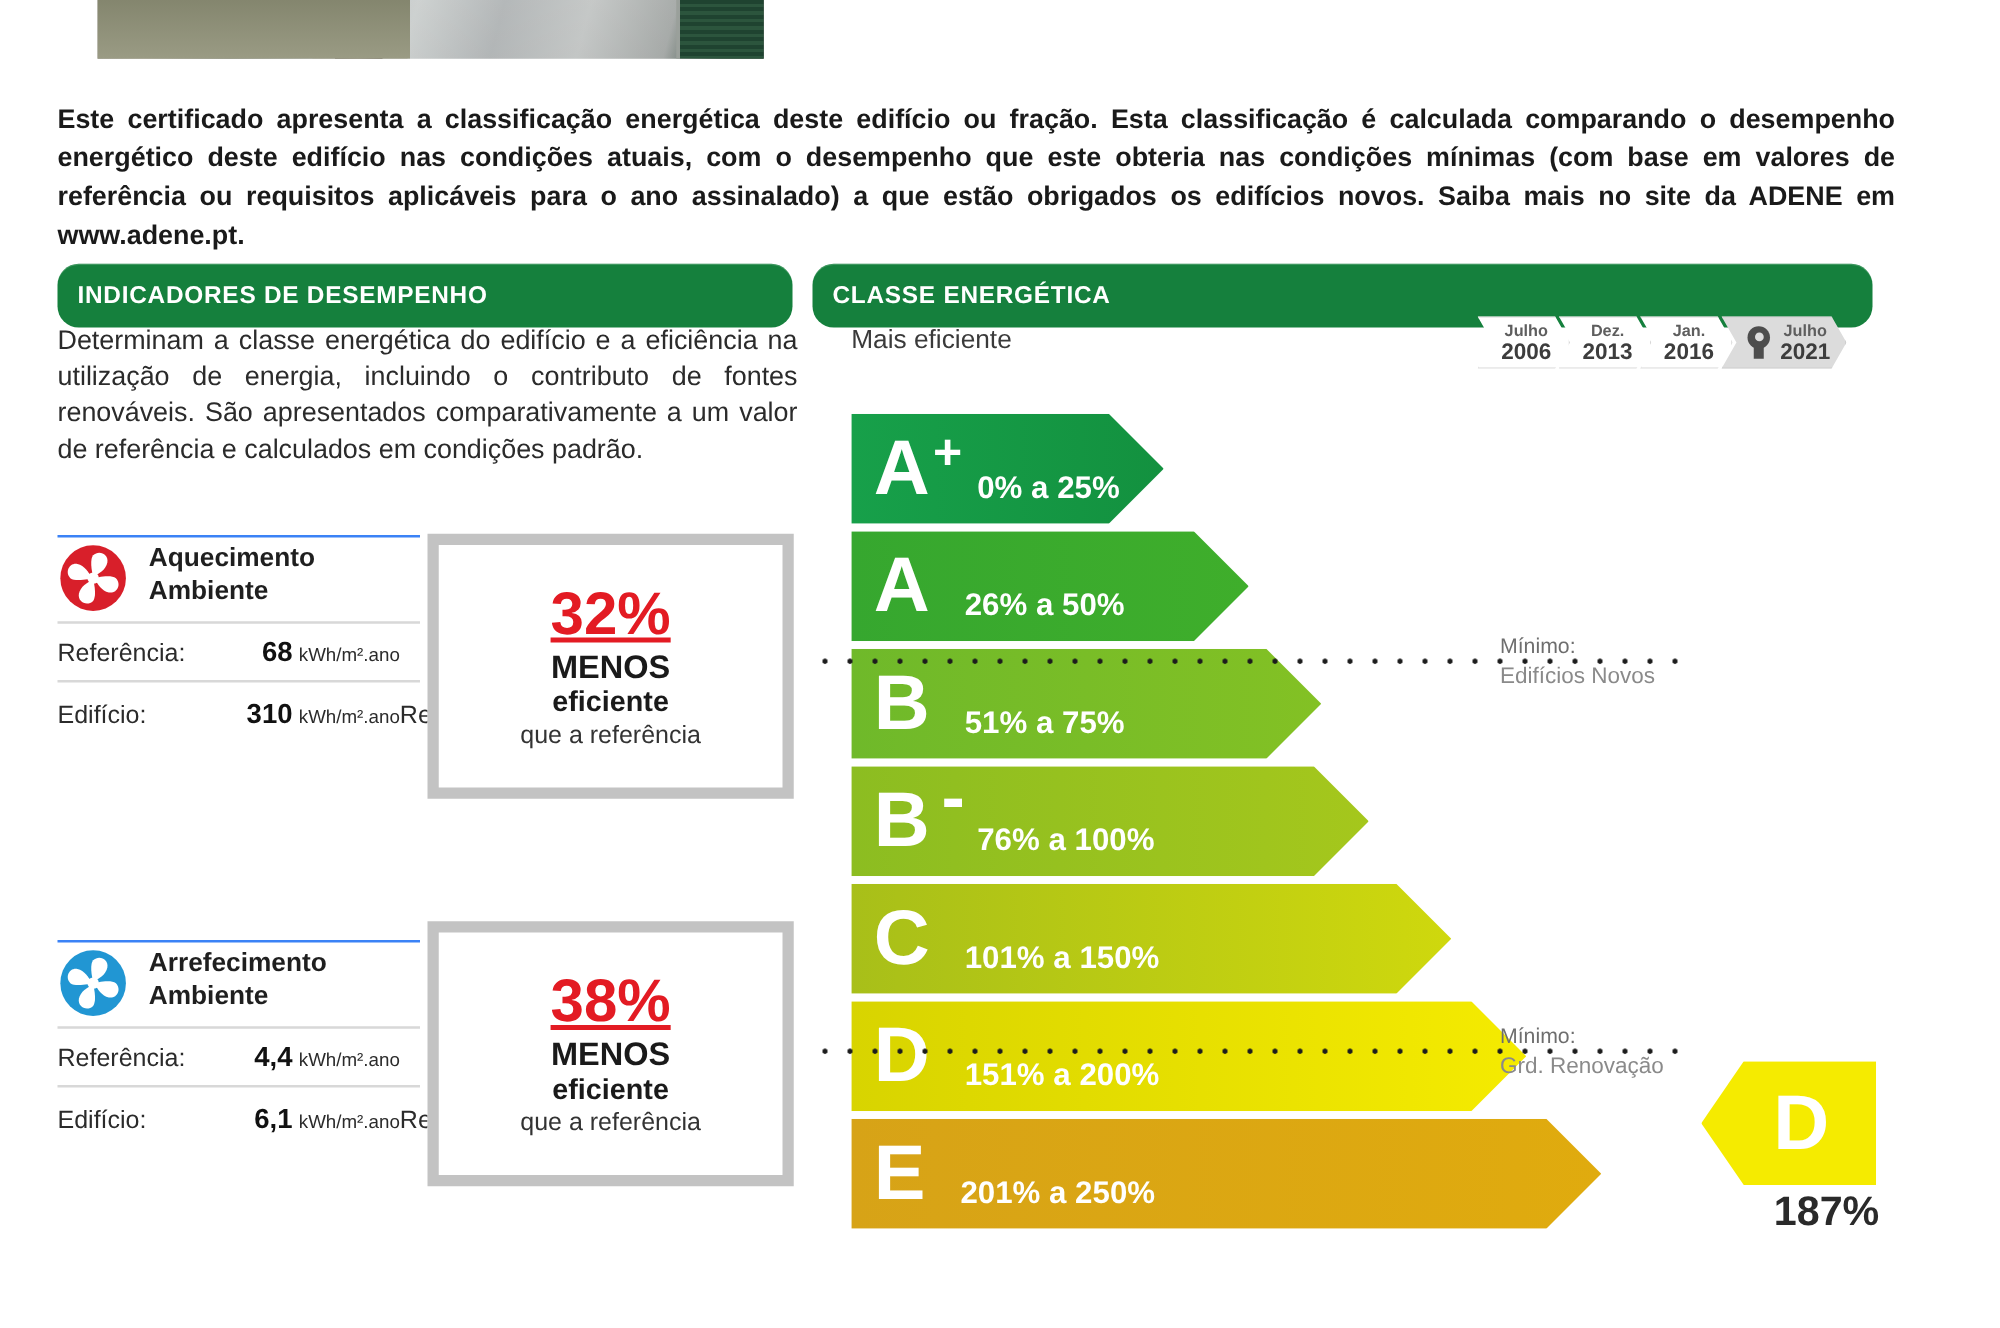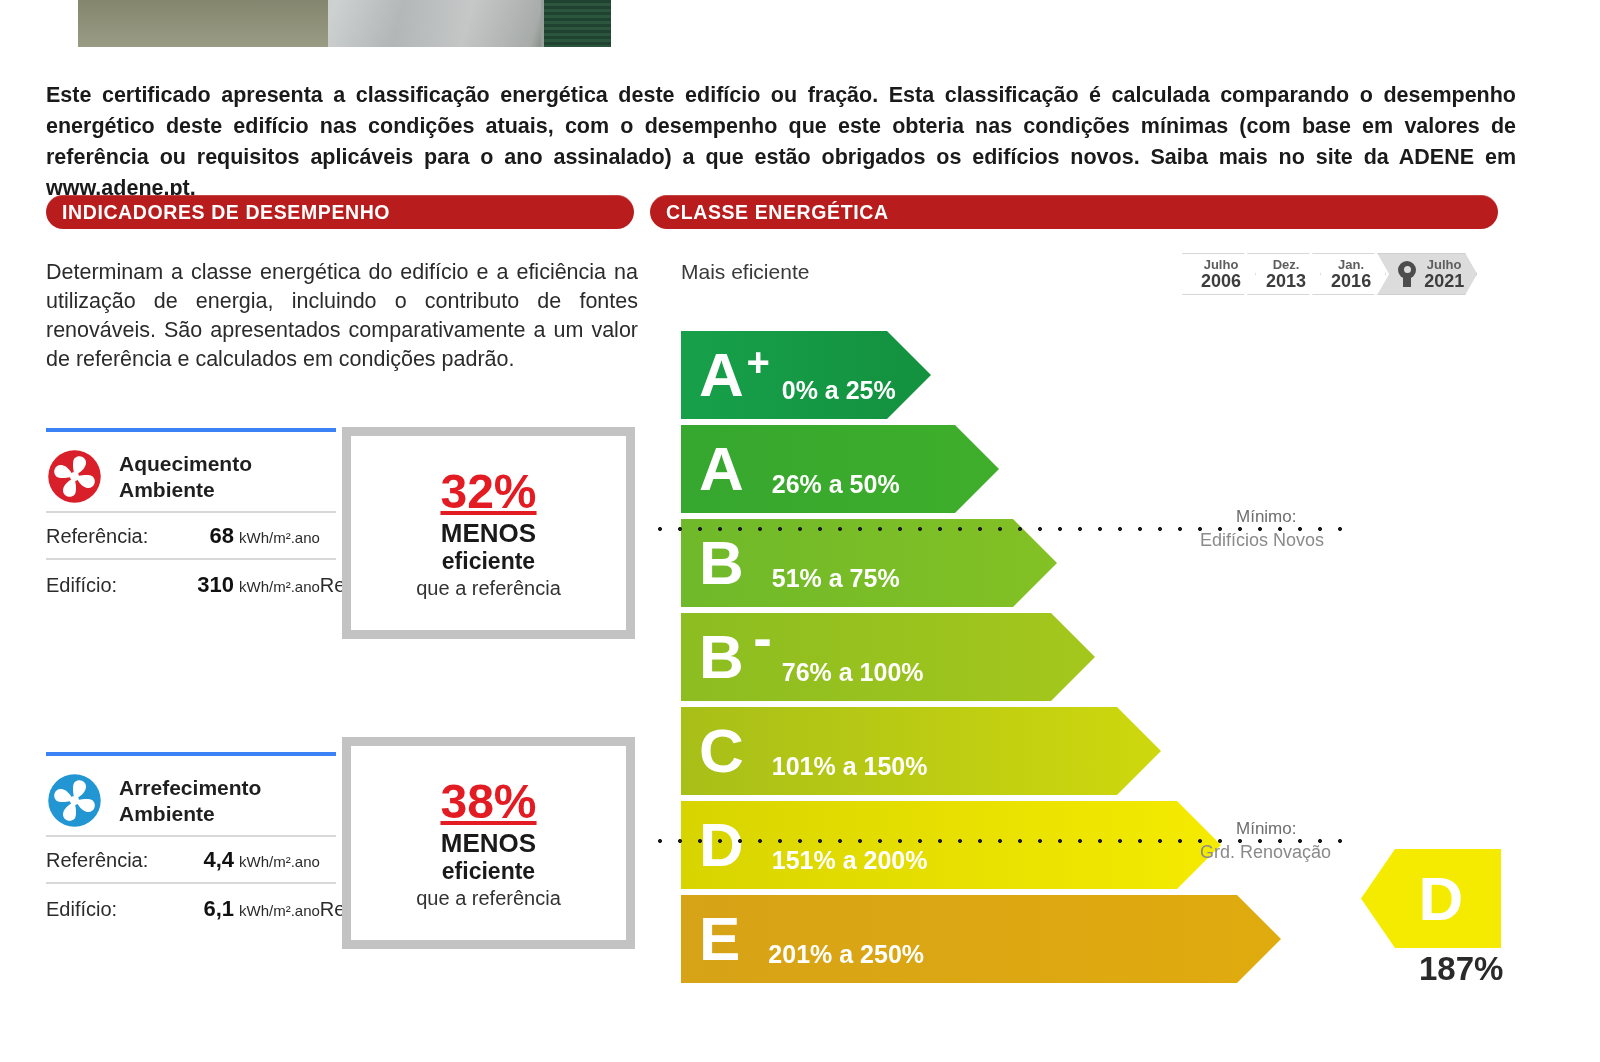--- a/index.html
+++ b/index.html
@@ -47,42 +47,43 @@
 
   
   .intro {
     position: absolute; left: 46px; top: 80px; width: 1470px;
     font-size: 21.5px; font-weight: bold; color: #1a1a1a;
     line-height: 31px; text-align: justify;
   }
 
   
   .sec-head {
-    position: absolute; height: 34px;
-    background: #b91c1c; border-radius: 17px;
+    position: absolute; height: 51px;
+    background: #15803d; border-radius: 17px;
     color: #fff; font-size: 19.5px; font-weight: bold;
     letter-spacing: .6px; padding-left: 16px;
     display: flex; align-items: center;
     box-shadow: inset 0 1px 0 rgba(255,255,255,.18);
+    margin-top: 16px;
   }
   #sec-ind { left: 46px; top: 195px; width: 588px; }
   #sec-cls { left: 650px; top: 195px; width: 848px; }
 
   
   .lead {
     position: absolute; left: 46px; top: 258px; width: 592px;
     font-size: 21.5px; color: #2b2b2b; line-height: 29px; text-align: justify;
   }
 
   .ind-block { position: absolute; width: 290px; }
   #ind-heat { left: 46px; top: 428px; }
   #ind-cool { left: 46px; top: 752px; }
 
-  .ind-top { display: flex; align-items: center; gap: 16px;
-             border-top: 4px solid #3b82f6; padding-top: 16px; padding-bottom: 6px; }
+  .ind-top { display: flex; gap: 16px;
+             border-top: 2px solid #3b82f6; padding-top: 4px; padding-bottom: 6px; }
   .fan { width: 57px; height: 57px; position: relative; flex: 0 0 57px; }
   .ind-title { font-size: 21px; font-weight: bold; color: #1f1f1f; line-height: 26px; }
 
   .ind-row { border-top: 2px solid #d8d8d8; padding-top: 10px; padding-bottom: 9px;
              display: flex; align-items: baseline; }
   .ind-lab { font-size: 20px; color: #2b2b2b; flex: 0 0 136px; }
   .ind-val { font-size: 22px; font-weight: bold; color: #111; text-align: right;
              flex: 0 0 52px; }
   .ind-unit { font-size: 15px; color: #2b2b2b; margin-left: 5px; }
   .ind-sub { display: flex; align-items: baseline; margin-top: 2px; }
@@ -155,21 +156,21 @@
 
   .dotline {
     position: absolute; height: 6px; left: 650px; width: 700px;
     background-image: radial-gradient(circle, #1c1c1c 1.9px, transparent 2.2px);
     background-size: 20px 6px; background-repeat: repeat-x;
   }
   #dot-new { top: 526px; }
   #dot-ren { top: 838px; }
 
   .minlabel { position: absolute; width: 200px; text-align: left; }
-  .minlabel .m1 { font-size: 17px; color: #6e6e6e; line-height: 22px; margin-left: 36px; }
+  .minlabel .m1 { font-size: 17px; color: #6e6e6e; line-height: 22px; }
   .minlabel .m2 { font-size: 18px; color: #8a8a8a; line-height: 24px; }
   #min-new { left: 1200px; top: 506px; }
   #min-ren { left: 1200px; top: 818px; }
 
   .result {
     position: absolute; left: 1361px; top: 849px; width: 140px; height: 99px;
     background: #f5eb00;
     clip-path: polygon(34px 0, 100% 0, 100% 100%, 34px 100%, 0 50%);
     display: flex; align-items: center; justify-content: center;
   }

